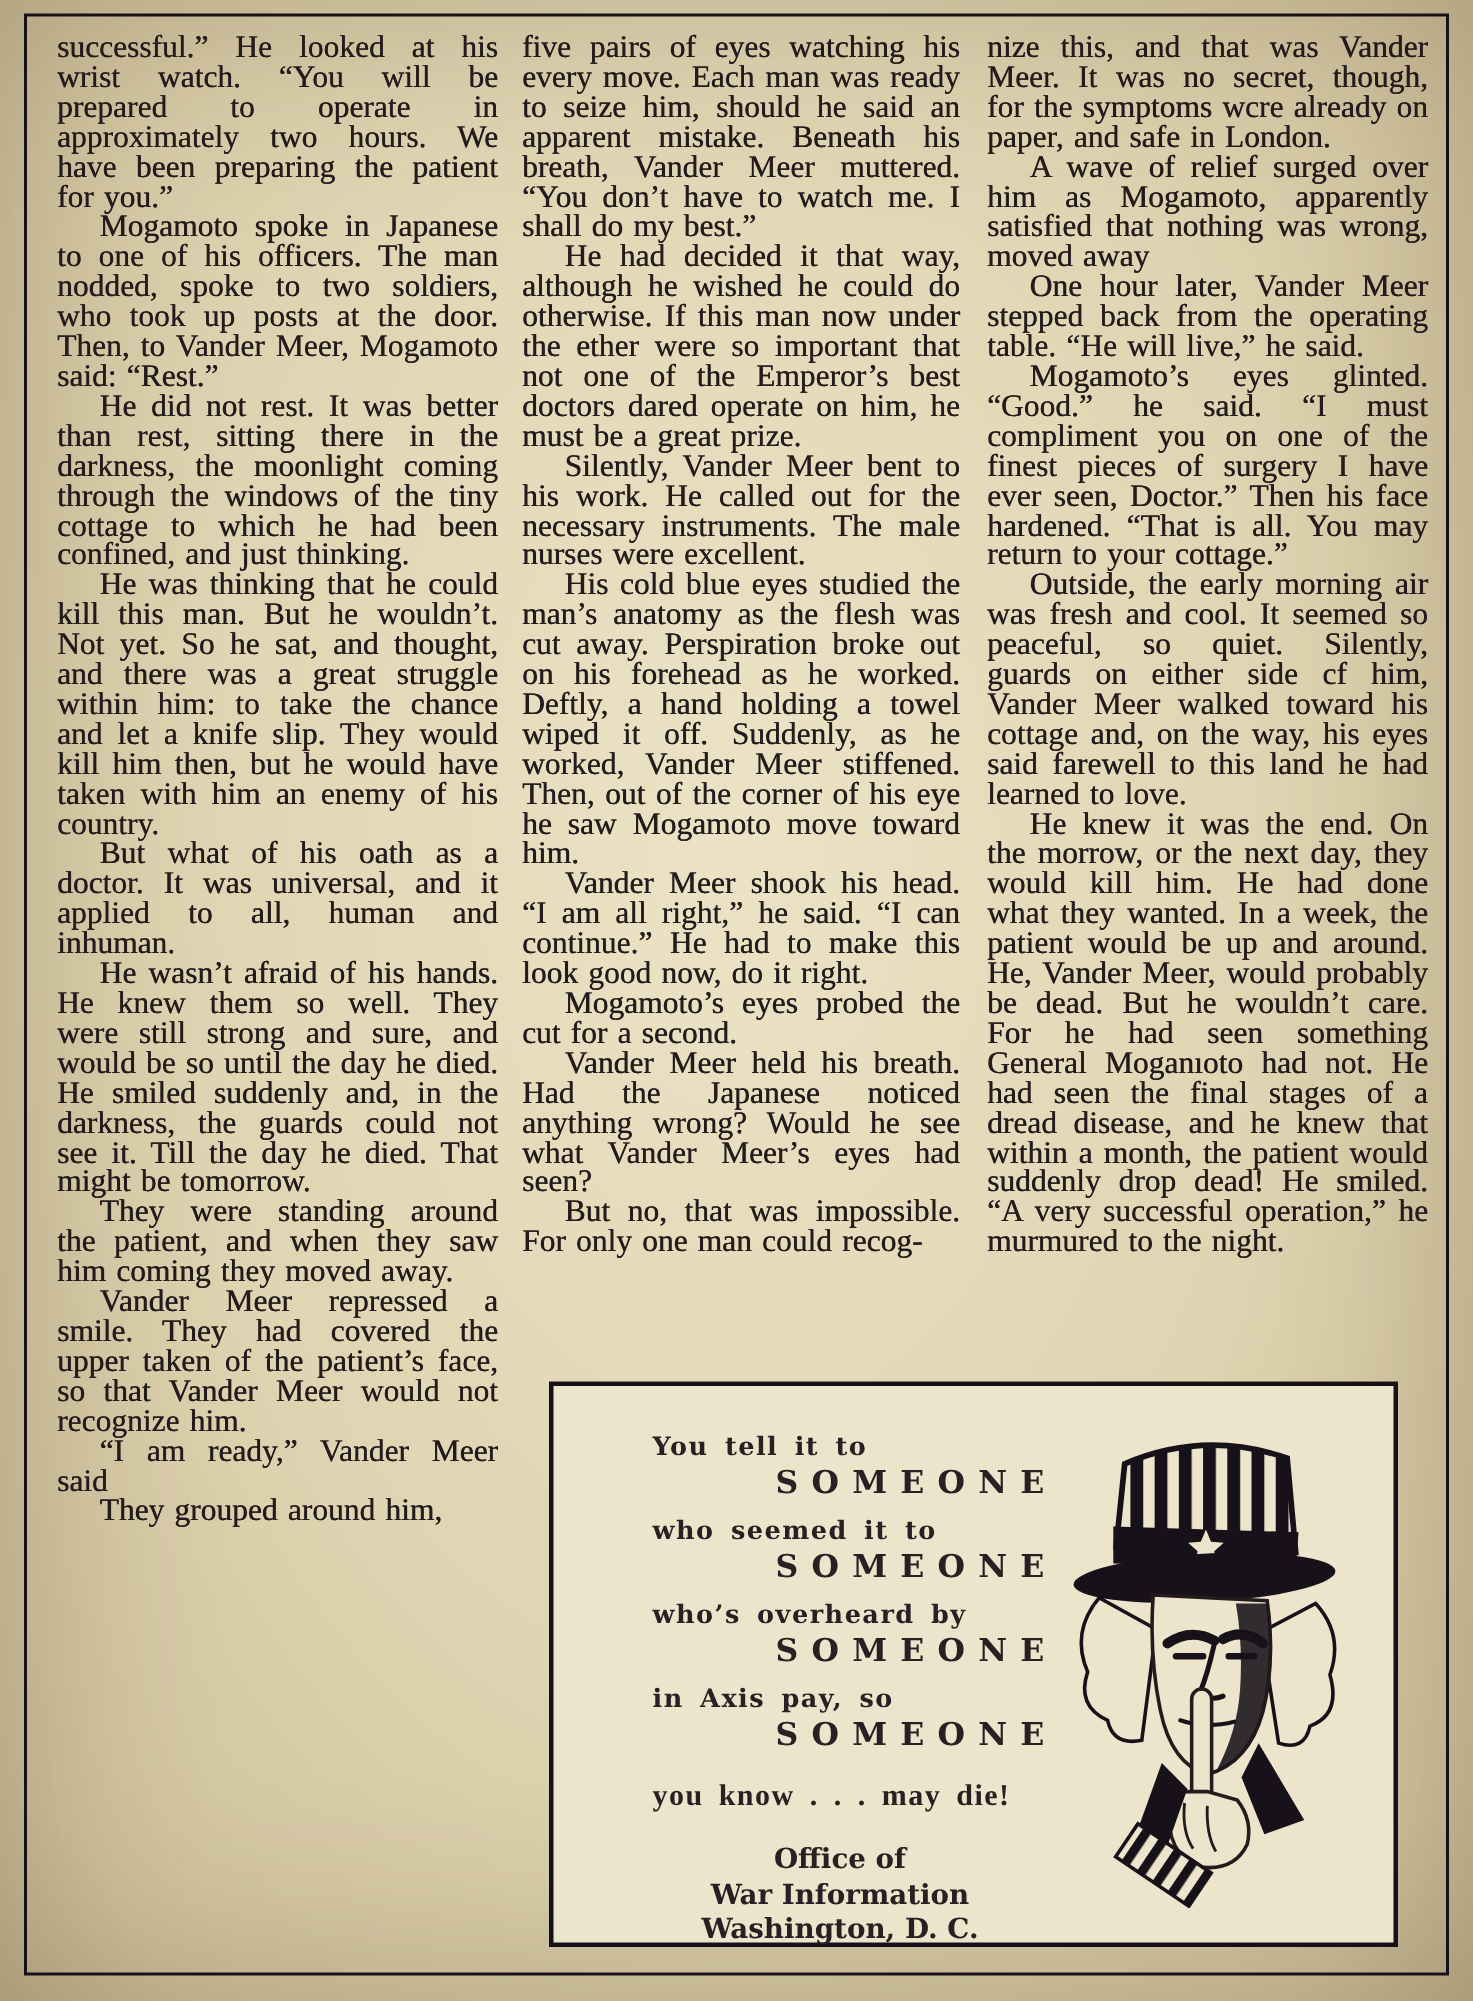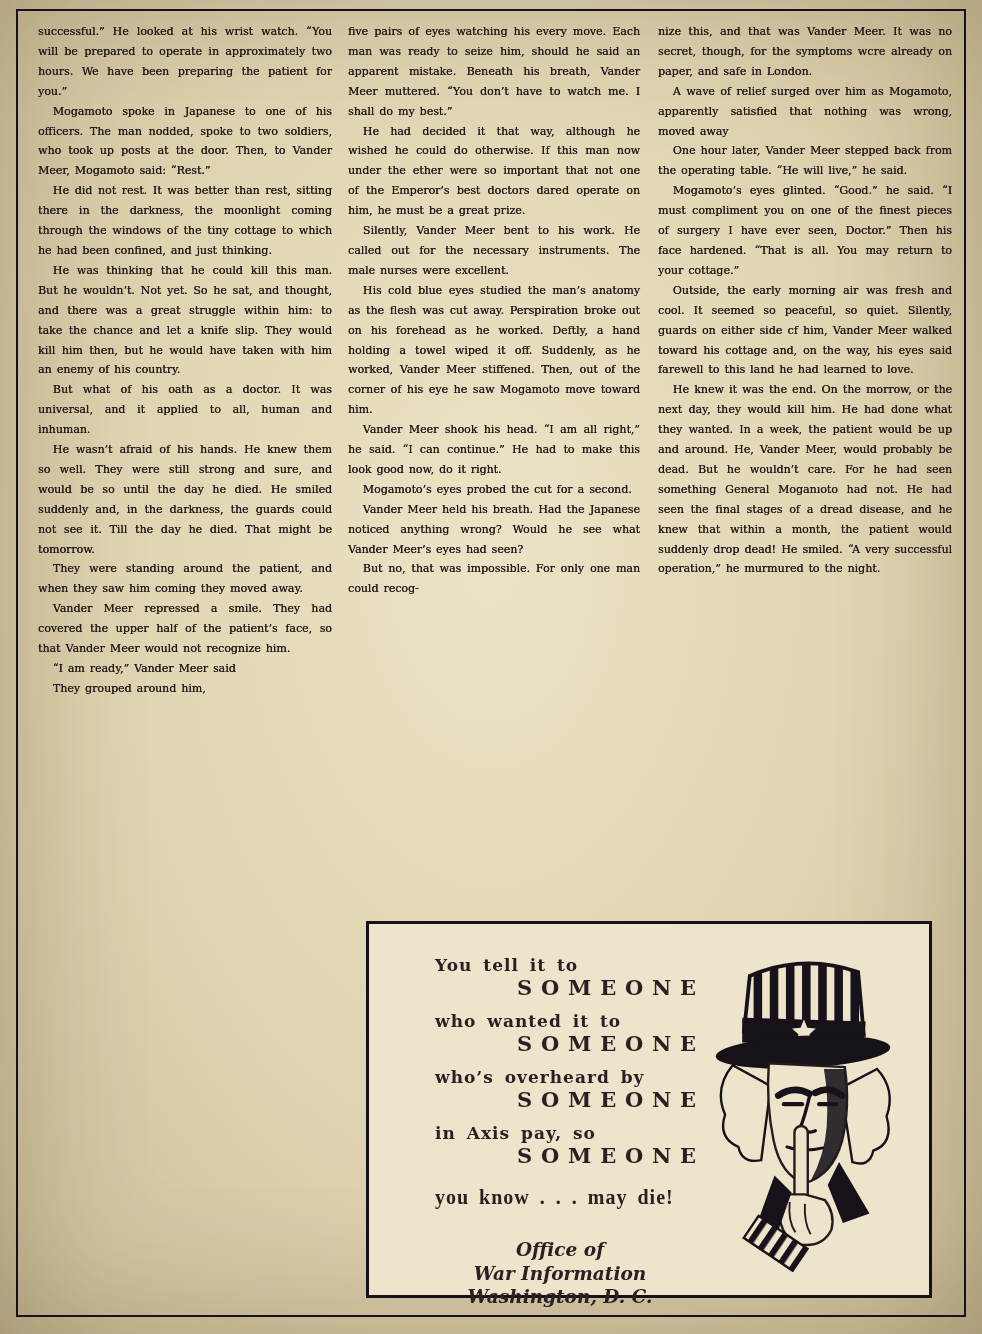--- a/index.html
+++ b/index.html
@@ -9,62 +9,63 @@
     box-shadow:inset 0 0 140px rgba(80,60,30,.28);
     font-family:"DejaVu Serif","Liberation Serif",serif;
     color:#241b1d;
   }
   .frame{
     position:absolute;left:16px;top:9px;width:946px;height:1304px;
     border:2.5px solid #17121a;pointer-events:none;
   }
   .col{
     position:absolute;top:22px;
-    font-size:11px;line-height:19.9px;text-align:justify;
+    font-size:21px;line-height:19.9px;text-align:justify;
     text-shadow:0.25px 0 0 currentColor;
     word-spacing:1.5px;
+    font-family:Liberation Serif, serif;
   }
   .col-1{left:38px;width:294px;}
   .col-2{left:348px;width:292px;}
   .col-3{left:658px;width:294px;}
   .col p{margin:0;text-indent:1.35em;}
   .col p.cont{text-indent:0;}
   .ad-box{
     position:absolute;left:366px;top:921px;width:560px;height:371px;
     border:3px solid #151019;background:#ece4cb;
   }
   .ad-text{
     position:absolute;left:66px;top:30px;width:268px;
     font-weight:bold;color:#2a2024;
   }
   .ad-pair{margin-bottom:11px;}
   .ad-lead{font-size:17px;line-height:22px;letter-spacing:1px;word-spacing:4px;}
   .ad-someone{font-size:21px;line-height:23px;padding-left:82px;letter-spacing:.42em;}
   .ad-closing{font-size:20px;line-height:22px;margin-top:19px;letter-spacing:1px;word-spacing:4px;font-family:Liberation Serif, serif;}
   .ad-signature{
-    margin-top:30px;width:250px;text-align:center;
-    font-style:italic;font-size:18.5px;line-height:23.5px;
+    margin-top:20px;width:250px;text-align:center;
+    font-size:18.5px;line-height:23.5px;
   }
   .ad-art{position:absolute;right:12px;top:18px;}
 </style>
 </head>
 <body>
 
 <div class="page">
   <div class="frame"></div>
 
   <div class="col col-1">
     <p class="cont">successful.” He looked at his wrist watch. “You will be prepared to operate in approximately two hours. We have been preparing the patient for you.”</p>
     <p>Mogamoto spoke in Japanese to one of his officers. The man nodded, spoke to two soldiers, who took up posts at the door. Then, to Vander Meer, Mogamoto said: “Rest.”</p>
     <p>He did not rest. It was better than rest, sitting there in the darkness, the moonlight coming through the windows of the tiny cottage to which he had been confined, and just thinking.</p>
     <p>He was thinking that he could kill this man. But he wouldn’t. Not yet. So he sat, and thought, and there was a great struggle within him: to take the chance and let a knife slip. They would kill him then, but he would have taken with him an enemy of his country.</p>
     <p>But what of his oath as a doctor. It was universal, and it applied to all, human and inhuman.</p>
     <p>He wasn’t afraid of his hands. He knew them so well. They were still strong and sure, and would be so until the day he died. He smiled suddenly and, in the darkness, the guards could not see it. Till the day he died. That might be tomorrow.</p>
     <p>They were standing around the patient, and when they saw him coming they moved away.</p>
-    <p>Vander Meer repressed a smile. They had covered the upper half of the patient’s face, so that Vander Meer would not recognize him.</p>
+    <p>Vander Meer repressed a smile. They had covered the upper taken of the patient’s face, so that Vander Meer would not recognize him.</p>
     <p>“I am ready,” Vander Meer said</p>
     <p>They grouped around him,</p>
   </div>
 
   <div class="col col-2">
     <p class="cont">five pairs of eyes watching his every move. Each man was ready to seize him, should he said an apparent mistake. Beneath his breath, Vander Meer muttered. “You don’t have to watch me. I shall do my best.”</p>
     <p>He had decided it that way, although he wished he could do otherwise. If this man now under the ether were so important that not one of the Emperor’s best doctors dared operate on him, he must be a great prize.</p>
     <p>Silently, Vander Meer bent to his work. He called out for the necessary instruments. The male nurses were excellent.</p>
     <p>His cold blue eyes studied the man’s anatomy as the flesh was cut away. Perspiration broke out on his forehead as he worked. Deftly, a hand holding a towel wiped it off. Suddenly, as he worked, Vander Meer stiffened. Then, out of the corner of his eye he saw Mogamoto move toward him.</p>
     <p>Vander Meer shook his head. “I am all right,” he said. “I can continue.” He had to make this look good now, do it right.</p>
@@ -82,21 +83,21 @@
     <p>He knew it was the end. On the morrow, or the next day, they would kill him. He had done what they wanted. In a week, the patient would be up and around. He, Vander Meer, would probably be dead. But he wouldn’t care. For he had seen something General Moganıoto had not. He had seen the final stages of a dread disease, and he knew that within a month, the patient would suddenly drop dead! He smiled. “A very successful operation,” he murmured to the night.</p>
   </div>
 
   <div class="ad-box">
     <div class="ad-text">
       <div class="ad-pair">
         <div class="ad-lead">You tell it to</div>
         <div class="ad-someone">SOMEONE</div>
       </div>
       <div class="ad-pair">
-        <div class="ad-lead">who wanted it to</div>
+        <div class="ad-lead">who seemed it to</div>
         <div class="ad-someone">SOMEONE</div>
       </div>
       <div class="ad-pair">
         <div class="ad-lead">who’s overheard by</div>
         <div class="ad-someone">SOMEONE</div>
       </div>
       <div class="ad-pair">
         <div class="ad-lead">in Axis pay, so</div>
         <div class="ad-someone">SOMEONE</div>
       </div>

